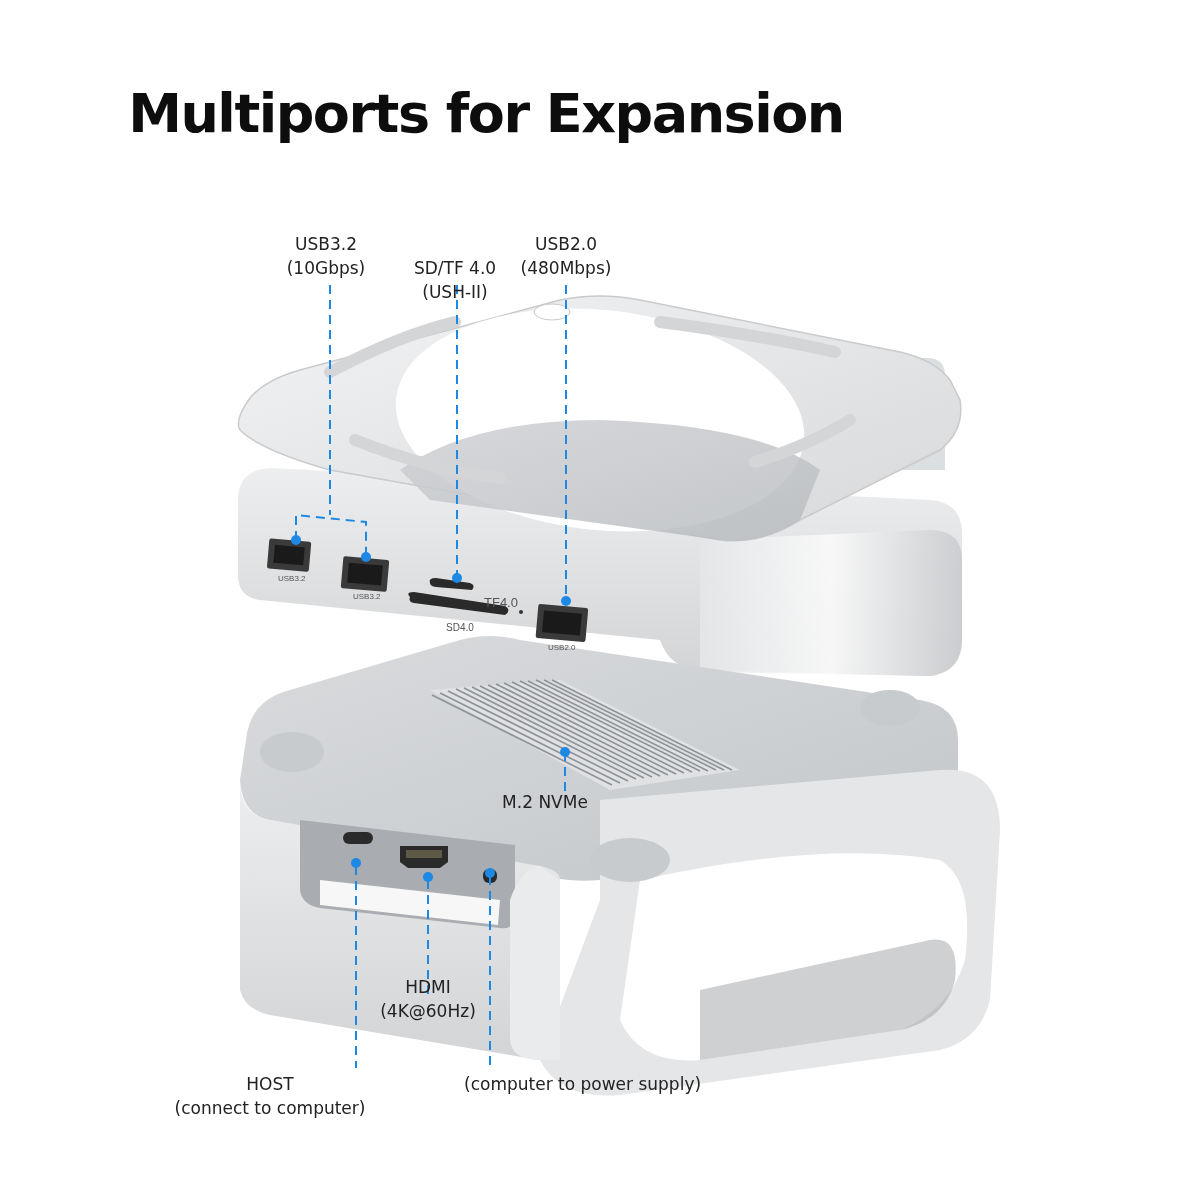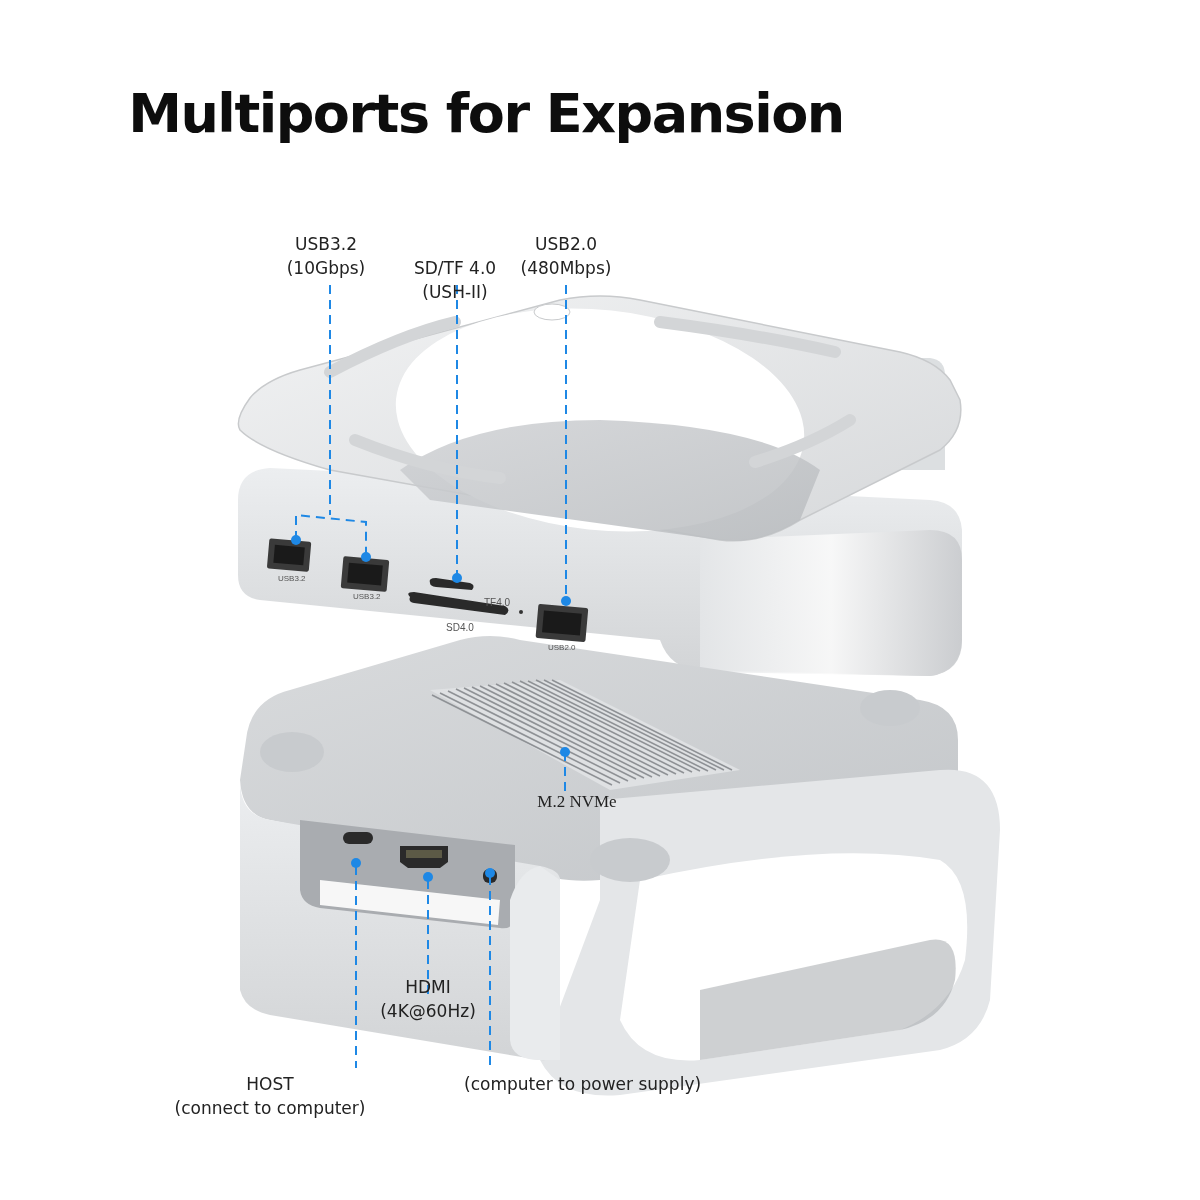--- a/index.html
+++ b/index.html
@@ -127,21 +127,21 @@
     <circle cx="490" cy="873" r="5"></circle>
   </g>
 </svg>
 
 <div class="label port-tag" style="left:278px;top:574px;font-size:8px;line-height:10px;color:#555;">
   <span>USB3.2</span>
 </div>
 <div class="label port-tag" style="left:353px;top:592px;font-size:8px;line-height:10px;color:#555;">
   <span>USB3.2</span>
 </div>
-<div class="label port-tag" style="left:484px;top:598px;font-size:10px;line-height:10px;color:#555;">
+<div class="label port-tag" style="left:484px;top:598px;font-size:13px;line-height:10px;color:#555;">
   <span>TF4.0</span>
 </div>
 <div class="label port-tag" style="left:446px;top:623px;font-size:10px;line-height:10px;color:#555;">
   <span>SD4.0</span>
 </div>
 <div class="label port-tag" style="left:548px;top:643px;font-size:8px;line-height:10px;color:#555;">
   <span>USB2.0</span>
 </div>
 
 <div class="label center" style="left:264px;top:232px;width:124px;">
@@ -149,21 +149,21 @@
   <span>(10Gbps)</span>
 </div>
 <div class="label center" style="left:400px;top:232px;width:110px;margin-top:24px;">
   <span>SD/TF 4.0</span>
   <span>(USH-II)</span>
 </div>
 <div class="label center" style="left:508px;top:232px;width:116px;">
   <span>USB2.0</span>
   <span>(480Mbps)</span>
 </div>
-<div class="label center" style="left:517px;top:790px;width:120px;font-family:Liberation Serif, serif;">
+<div class="label center" style="left:485px;top:790px;width:120px;">
   <span>M.2 NVMe</span>
 </div>
 <div class="label center" style="left:372px;top:975px;width:112px;">
   <span>HDMI</span>
   <span>(4K@60Hz)</span>
 </div>
 <div class="label right" style="left:160px;top:1072px;width:220px;text-align:center;">
   <span>HOST</span>
   <span>(connect to computer)</span>
 </div>

